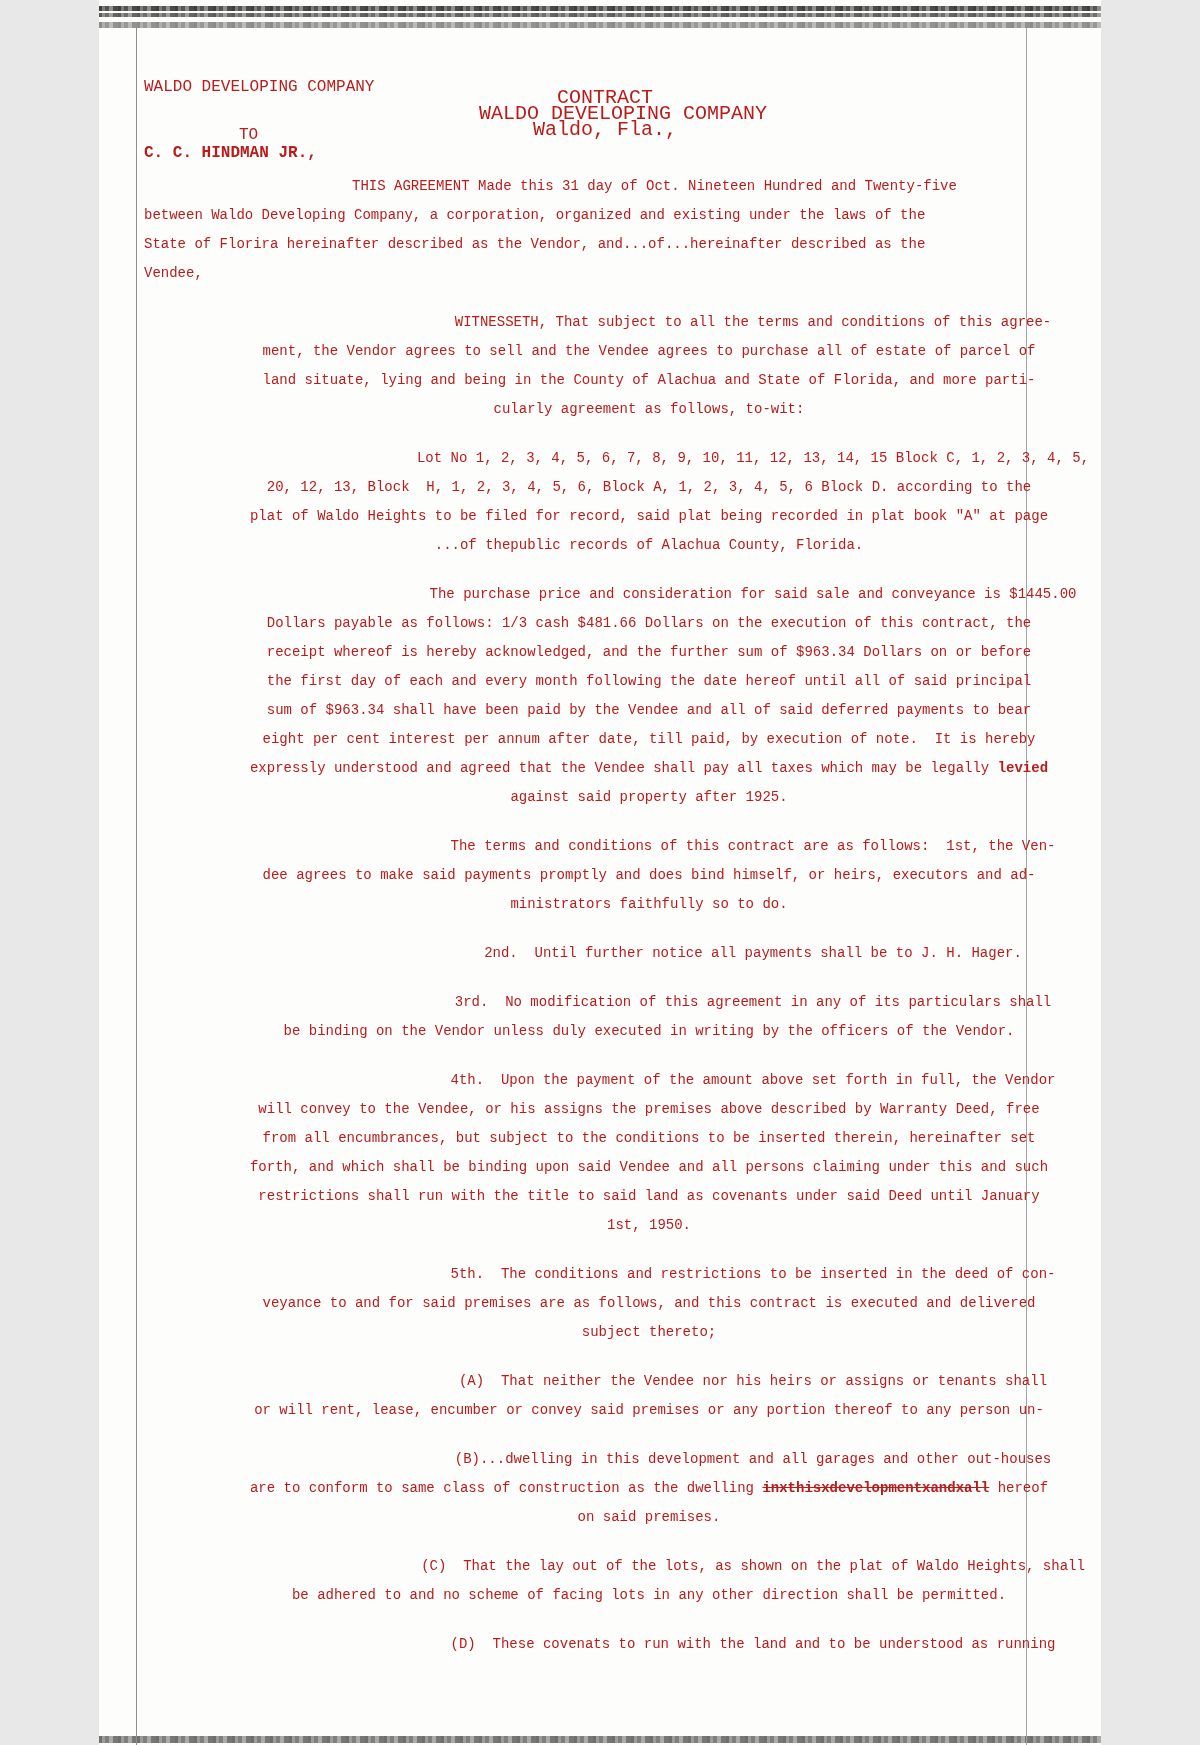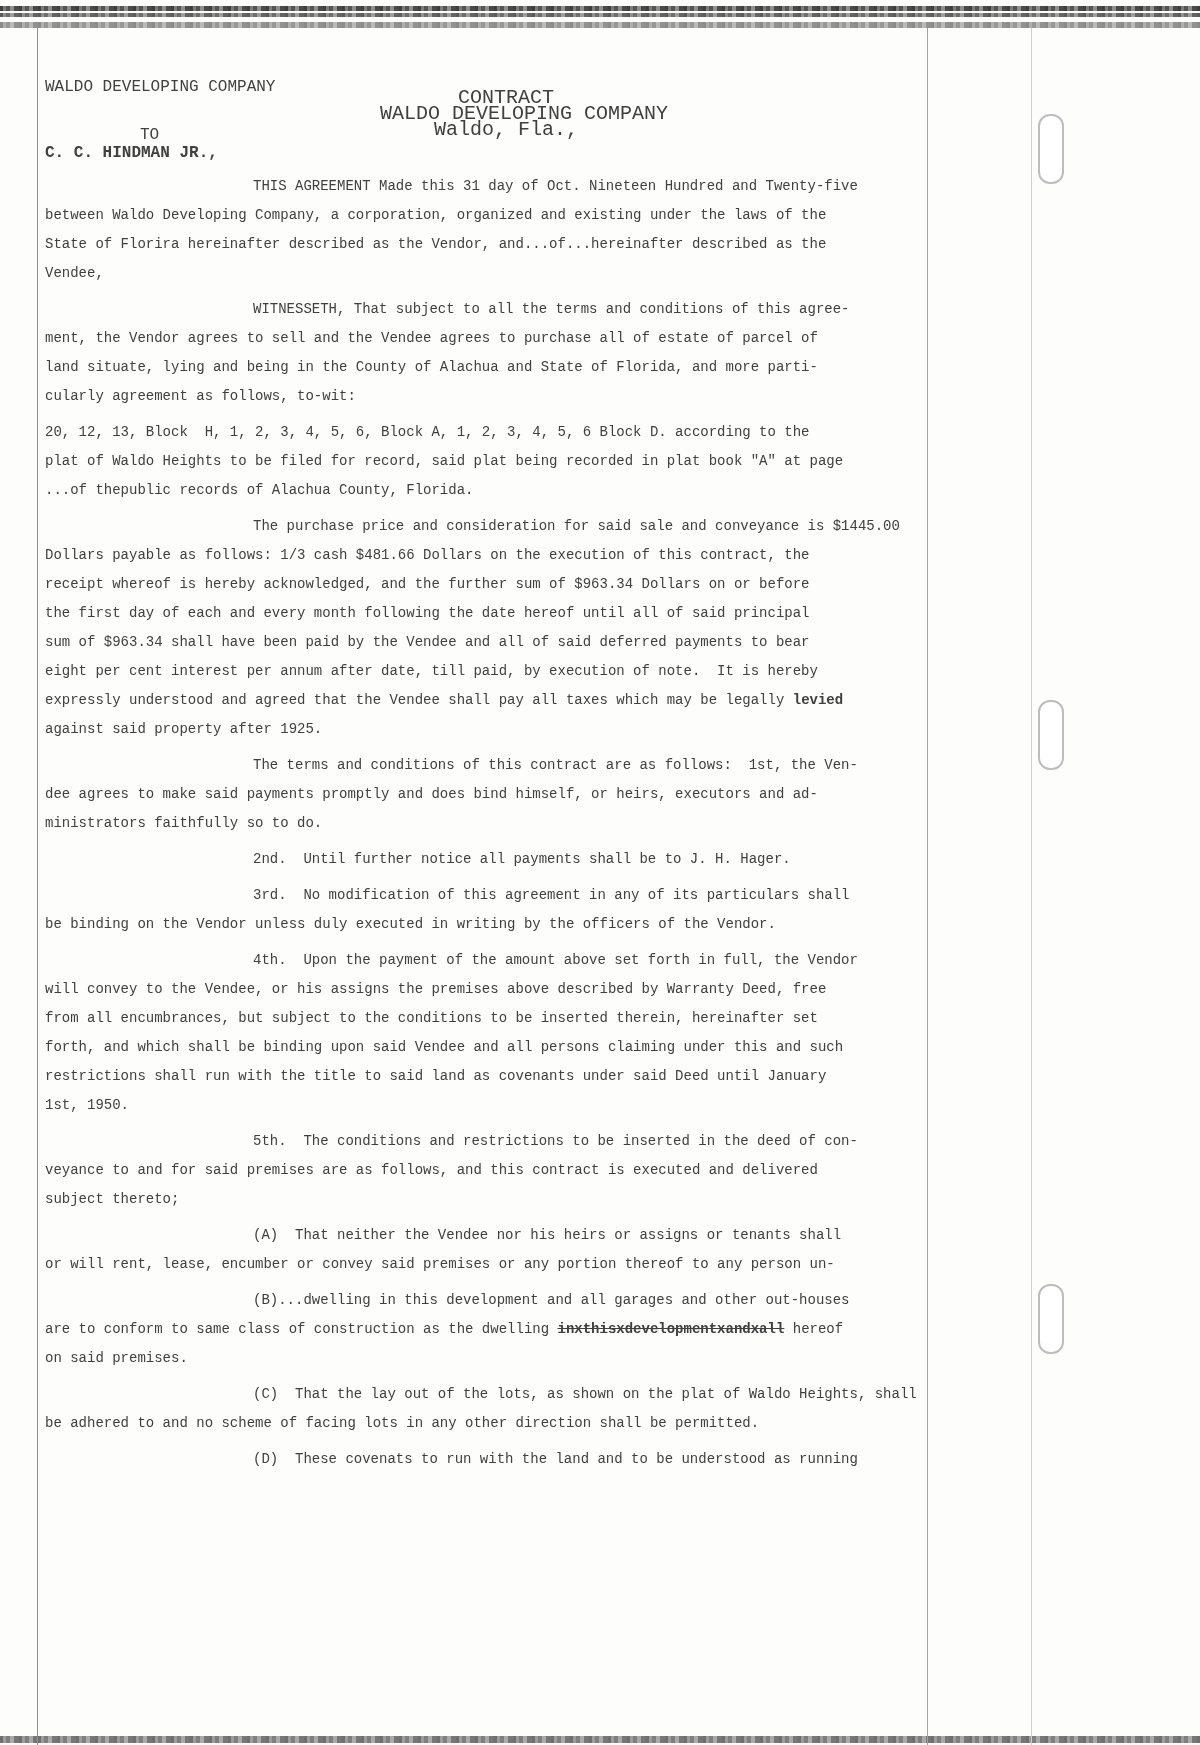--- a/index.html
+++ b/index.html
@@ -1,22 +1,22 @@
 <!DOCTYPE html>
 <html><head>
 <meta charset="utf-8">
 <style>
   html,body { margin:0; padding:0; background:#e8e8e8; }
   .page {
     position:relative;
-    width:1200px; height:1745px;
+    width:1002px; height:1745px;
     margin:0 auto;
     background:#fdfdfc;
     font-family:"Liberation Mono","DejaVu Sans Mono",monospace;
-    color:#404040;
+    color:#b91c1c;
     overflow:hidden;
   }
   
   .scan-band {
     position:absolute; left:0; width:1200px;
     background:repeating-linear-gradient(90deg,#3f3f3f 0 3px,#7c7c7c 3px 6px,#555 6px 10px,#8e8e8e 10px 14px,#4a4a4a 14px 19px);
   }
   .band-1 { top:6px; height:5px; }
   .band-2 { top:13px; height:4px; opacity:.85; }
   .band-3 { top:22px; height:6px; opacity:.6; }
@@ -44,21 +44,21 @@
     position:absolute; left:380px; top:90px; width:252px;
     text-align:center; font-size:20px; line-height:16px;
   }
   .title-block div { white-space:pre; }
   
   .body-text {
     position:absolute; left:45px; top:172px; width:1010px;
     font-size:14px; line-height:29px;
   }
   .para { margin:0; }
-  .para + .para { margin-top:7px; }
+  .para + .para { margin-top:20px;text-align:center; }
   .line { white-space:pre; }
   .indent { padding-left:208px; }
   .strike { text-decoration:line-through; font-weight:bold; }
   .b { font-weight:bold; }
 </style>
 </head>
 <body>
 
 <div class="page">
 
@@ -90,20 +90,21 @@
         <div class="line"><span>State of Florira hereinafter described as the Vendor, and...of...hereinafter described as the</span></div>
         <div class="line"><span>Vendee,</span></div>
       </div>
       <div class="para">
         <div class="line indent"><span>WITNESSETH, That subject to all the terms and conditions of this agree-</span></div>
         <div class="line"><span>ment, the Vendor agrees to sell and the Vendee agrees to purchase all of estate of parcel of</span></div>
         <div class="line"><span>land situate, lying and being in the County of Alachua and State of Florida, and more parti-</span></div>
         <div class="line"><span>cularly agreement as follows, to-wit:</span></div>
       </div>
       <div class="para">
+        <div class="line indent"><span>Lot No 1, 2, 3, 4, 5, 6, 7, 8, 9, 10, 11, 12, 13, 14, 15 Block C, 1, 2, 3, 4, 5,</span></div>
         <div class="line"><span>20, 12, 13, Block  H, 1, 2, 3, 4, 5, 6, Block A, 1, 2, 3, 4, 5, 6 Block D. according to the</span></div>
         <div class="line"><span>plat of Waldo Heights to be filed for record, said plat being recorded in plat book "A" at page</span></div>
         <div class="line"><span>...of thepublic records of Alachua County, Florida.</span></div>
       </div>
       <div class="para">
         <div class="line indent"><span>The purchase price and consideration for said sale and conveyance is $1445.00</span></div>
         <div class="line"><span>Dollars payable as follows: 1/3 cash $481.66 Dollars on the execution of this contract, the</span></div>
         <div class="line"><span>receipt whereof is hereby acknowledged, and the further sum of $963.34 Dollars on or before</span></div>
         <div class="line"><span>the first day of each and every month following the date hereof until all of said principal</span></div>
         <div class="line"><span>sum of $963.34 shall have been paid by the Vendee and all of said deferred payments to bear</span></div>

